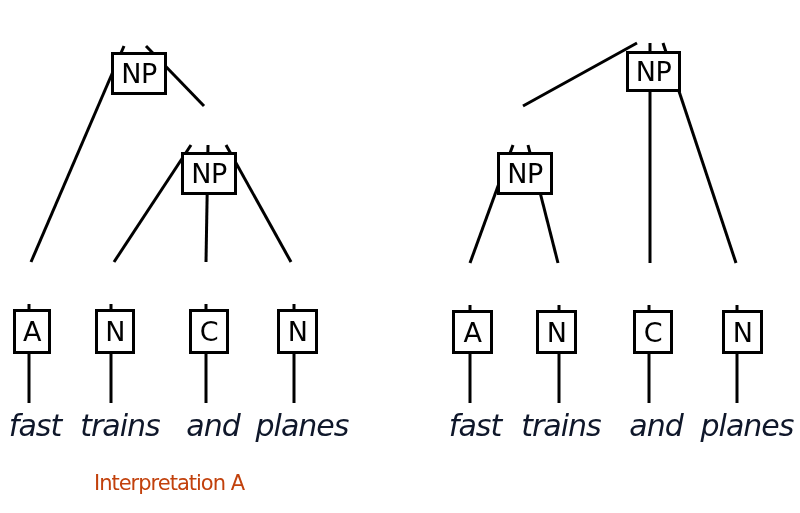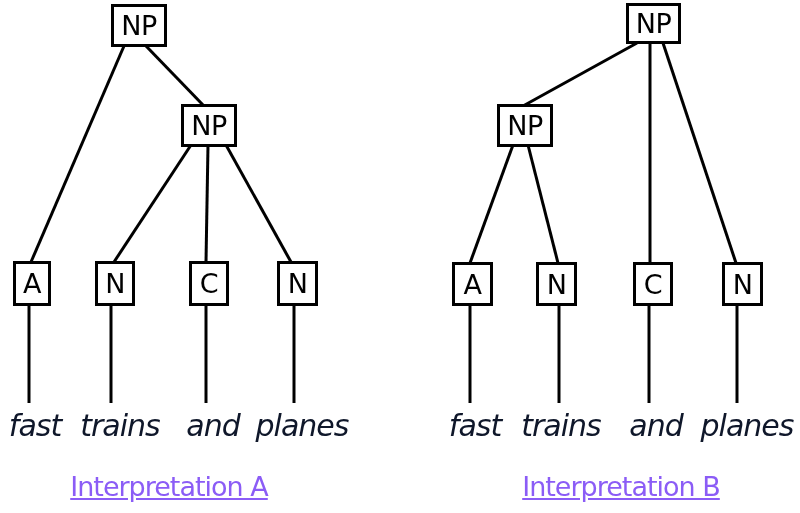--- a/index.html
+++ b/index.html
@@ -28,40 +28,40 @@
     position: absolute;
     box-sizing: border-box;
     border: 3px solid #000000;
     background: #ffffff;
     display: flex;
     align-items: center;
     justify-content: center;
     font-size: 27px;
     color: #000000;
     letter-spacing: -0.5px;
+    margin-top: 48px;
   }
   .word {
     position: absolute;
     transform: translateX(-50%);
     font-style: italic;
     font-size: 30px;
     letter-spacing: -1px;
     color: #0f172a;
     white-space: nowrap;
     line-height: 1.1;
   }
   .caption {
     position: absolute;
     transform: translateX(-50%);
-    font-size: 27px;
+    font-size: 21px;
     letter-spacing: -1px;
-    color: #8b5cf6;
+    color: #c2410c;
     white-space: nowrap;
     line-height: 1.15;
-    text-decoration: underline;
   }
 </style>
 </head>
 <body>
 
 <div class="canvas">
 
   <svg class="edges" width="800" height="513" aria-hidden="true">
 
     <g>
@@ -142,15 +142,14 @@
 
   <div class="node-box" style="left:722px; top:262px; width:41px; height:44px;">
     <span>N</span>
   </div>
 
   <div class="word" style="left:475px; top:409px;">fast</div>
   <div class="word" style="left:561px; top:409px;">trains</div>
   <div class="word" style="left:656px; top:409px;">and</div>
   <div class="word" style="left:747px; top:409px;">planes</div>
 
-  <div class="caption" style="left:621px; top:471px;">Interpretation B</div>
 
 </div>
 
 </body></html>

